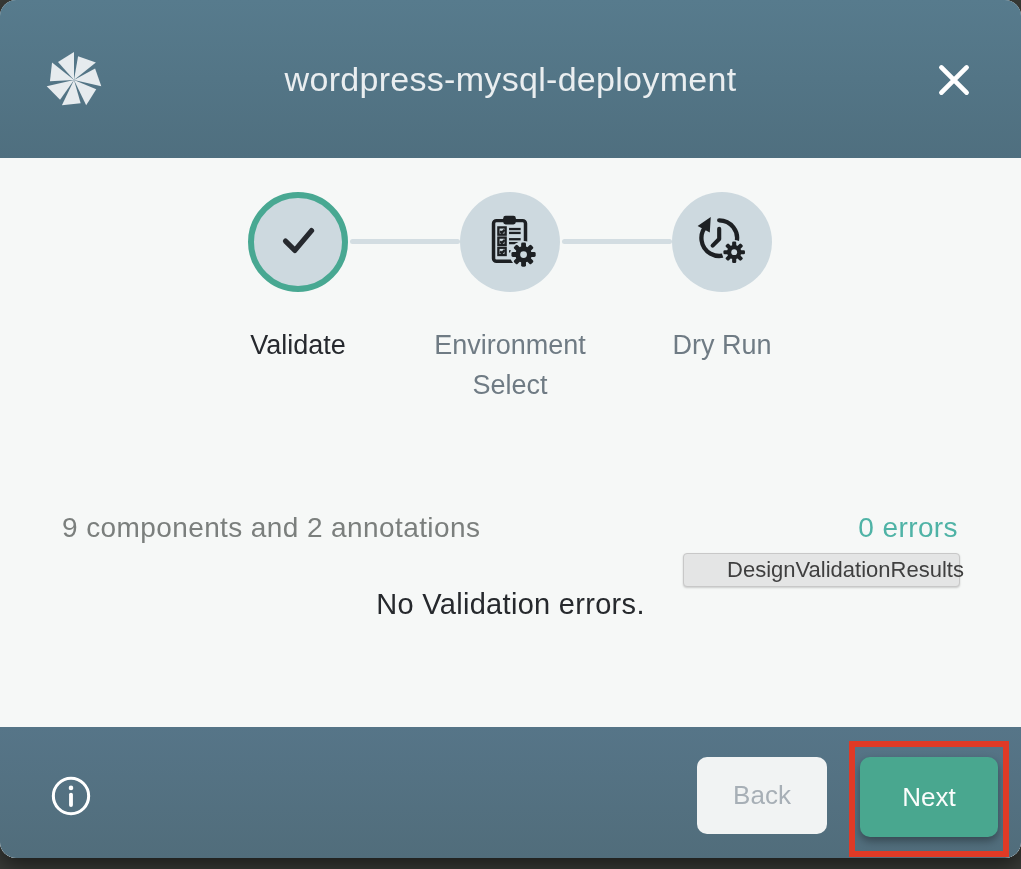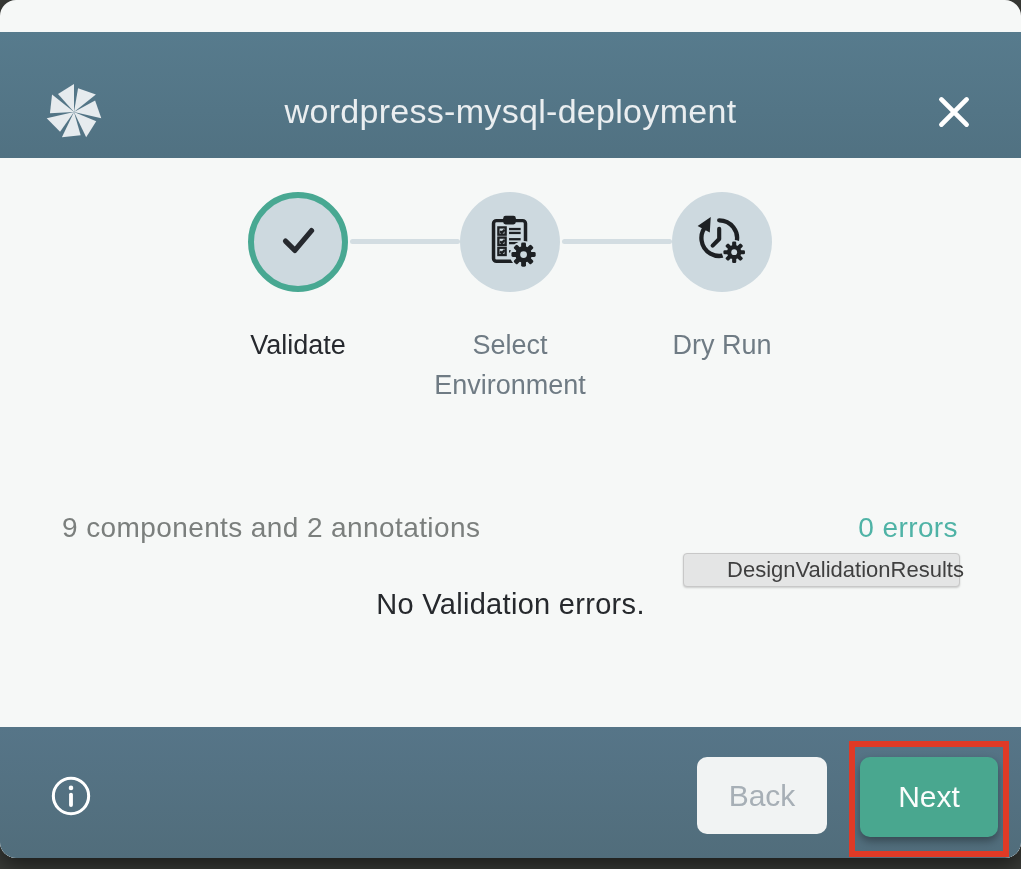--- a/index.html
+++ b/index.html
@@ -20,21 +20,20 @@
     overflow: hidden;
     box-shadow: 0 8px 22px rgba(0,0,0,0.55);
     background: #F6F8F7;
   }
   
   .header {
     position: absolute;
     top: 0; left: 0; right: 0;
     height: 158px;
     background: linear-gradient(180deg, #577B8D 0%, #4F6F7F 100%);
-    margin-top: 32px;
   }
   .logo {
     position: absolute;
     left: 40px; top: 46px;
     width: 68px; height: 68px;
   }
   .title {
     position: absolute;
     left: 0; right: 0;
     top: 60px;
@@ -139,21 +138,21 @@
     left: 50px; top: 48px;
     width: 42px; height: 42px;
     background: transparent; border: none; padding: 0;
     cursor: pointer;
   }
   .btn {
     position: absolute;
     border: none;
     border-radius: 10px;
     font-family: "Liberation Sans", sans-serif;
-    font-size: 30px;
+    font-size: 26px;
     cursor: pointer;
   }
   .btn-back {
     left: 697px; top: 30px;
     width: 130px; height: 77px;
     background: #F1F3F3;
     color: #A7AFB6;
   }
   .btn-next {
     left: 860px; top: 30px;
@@ -261,22 +260,22 @@
           </g>
           <circle cx="45" cy="45" r="3.1" fill="#CDD9DF"></circle>
         </svg>
       </span>
     </div>
 
     <div class="step-label active" style="left:193px; top:167px;">
       <div>Validate</div>
     </div>
     <div class="step-label" style="left:405px; top:167px;">
+      <div>Environment</div>
       <div>Select</div>
-      <div>Environment</div>
     </div>
     <div class="step-label" style="left:617px; top:167px;">
       <div>Dry Run</div>
       <div></div>
     </div>
 
     <div class="summary-left">9 components and 2 annotations</div>
     <div class="summary-right">0 errors</div>
 
     <div class="tooltip">DesignValidationResults</div>

